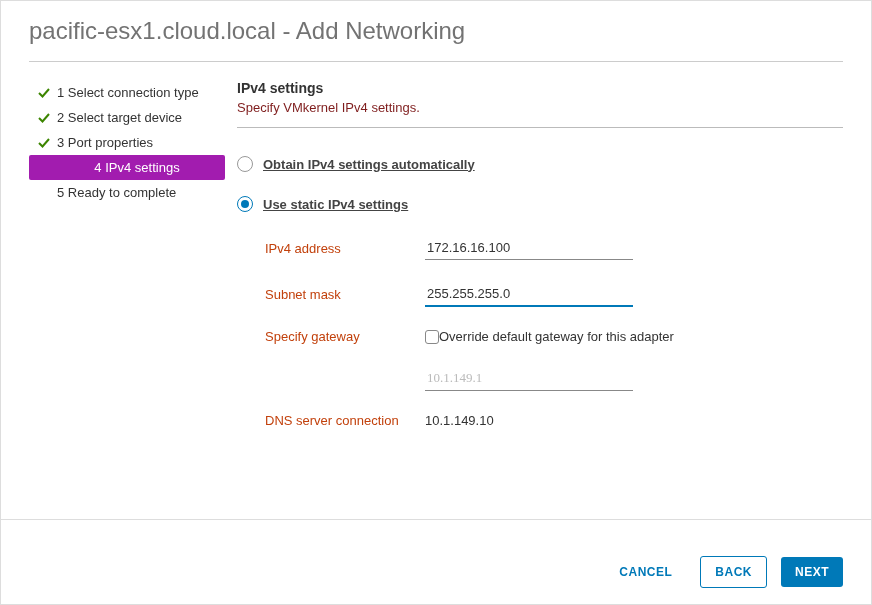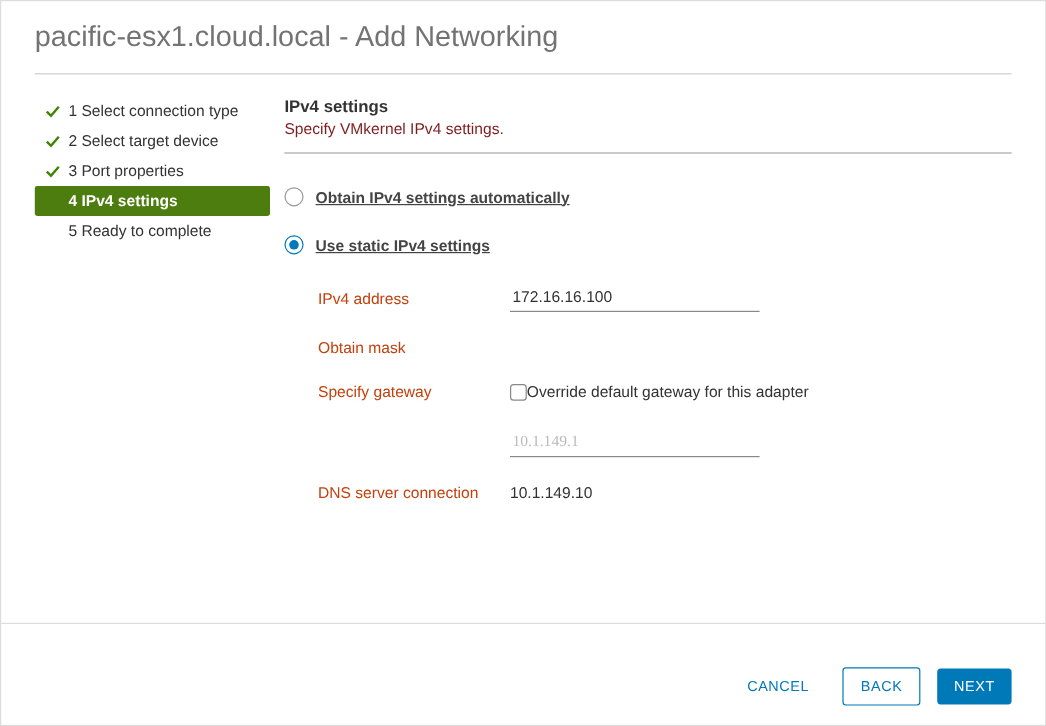--- a/index.html
+++ b/index.html
@@ -39,24 +39,25 @@
     }
     .nav-item {
       display: flex;
       align-items: center;
       gap: 6px;
       padding: 5px 8px;
       font-size: 13px;
       color: #333;
     }
     .nav-item.active {
-      background: #4d7c0f;
+      background: #a21caf;
       color: #fff;
-      font-weight: 700;
+      font-weight: 400;
       border-radius: 2px;
+      justify-content: center;
     }
     .nav-item.pending {
       padding-left: 28px;
       color: #333;
     }
     .nav-check {
       width: 14px;
       height: 14px;
       display: inline-flex;
       align-items: center;
@@ -153,21 +154,21 @@
     .footer {
       border-top: 1px solid #ddd;
       padding: 16px 28px;
       display:flex;
       justify-content:flex-end;
       gap: 14px;
       align-items:center;
     }
     .btn {
       font-size: 12px;
-      font-weight: 400;
+      font-weight: 700;
       letter-spacing: 0.5px;
       padding: 8px 14px;
       border-radius: 3px;
       cursor: pointer;
       border: none;
       background: none;
       margin-top: 20px;
     }
     .btn-cancel { color:#0079b8; }
     .btn-back {
@@ -236,21 +237,22 @@
       <span class="radio selected"></span>
       <span>Use static IPv4 settings</span>
     </div>
 
     <div class="form">
       <div class="field">
         <span class="field-label">IPv4 address</span>
         <input class="input" value="172.16.16.100" style="">
       </div>
       <div class="field">
-        <span class="field-label">Obtain mask</span>
+        <span class="field-label">Subnet mask</span>
+        <input class="input focus" value="255.255.255.0" style="">
       </div>
       <div class="field">
         <span class="field-label">Specify gateway</span>
         <div class="checkbox-row">
           <span class="checkbox"></span>
           <span>Override default gateway for this adapter</span>
         </div>
       </div>
       <div class="field">
         <span class="field-label"></span>

